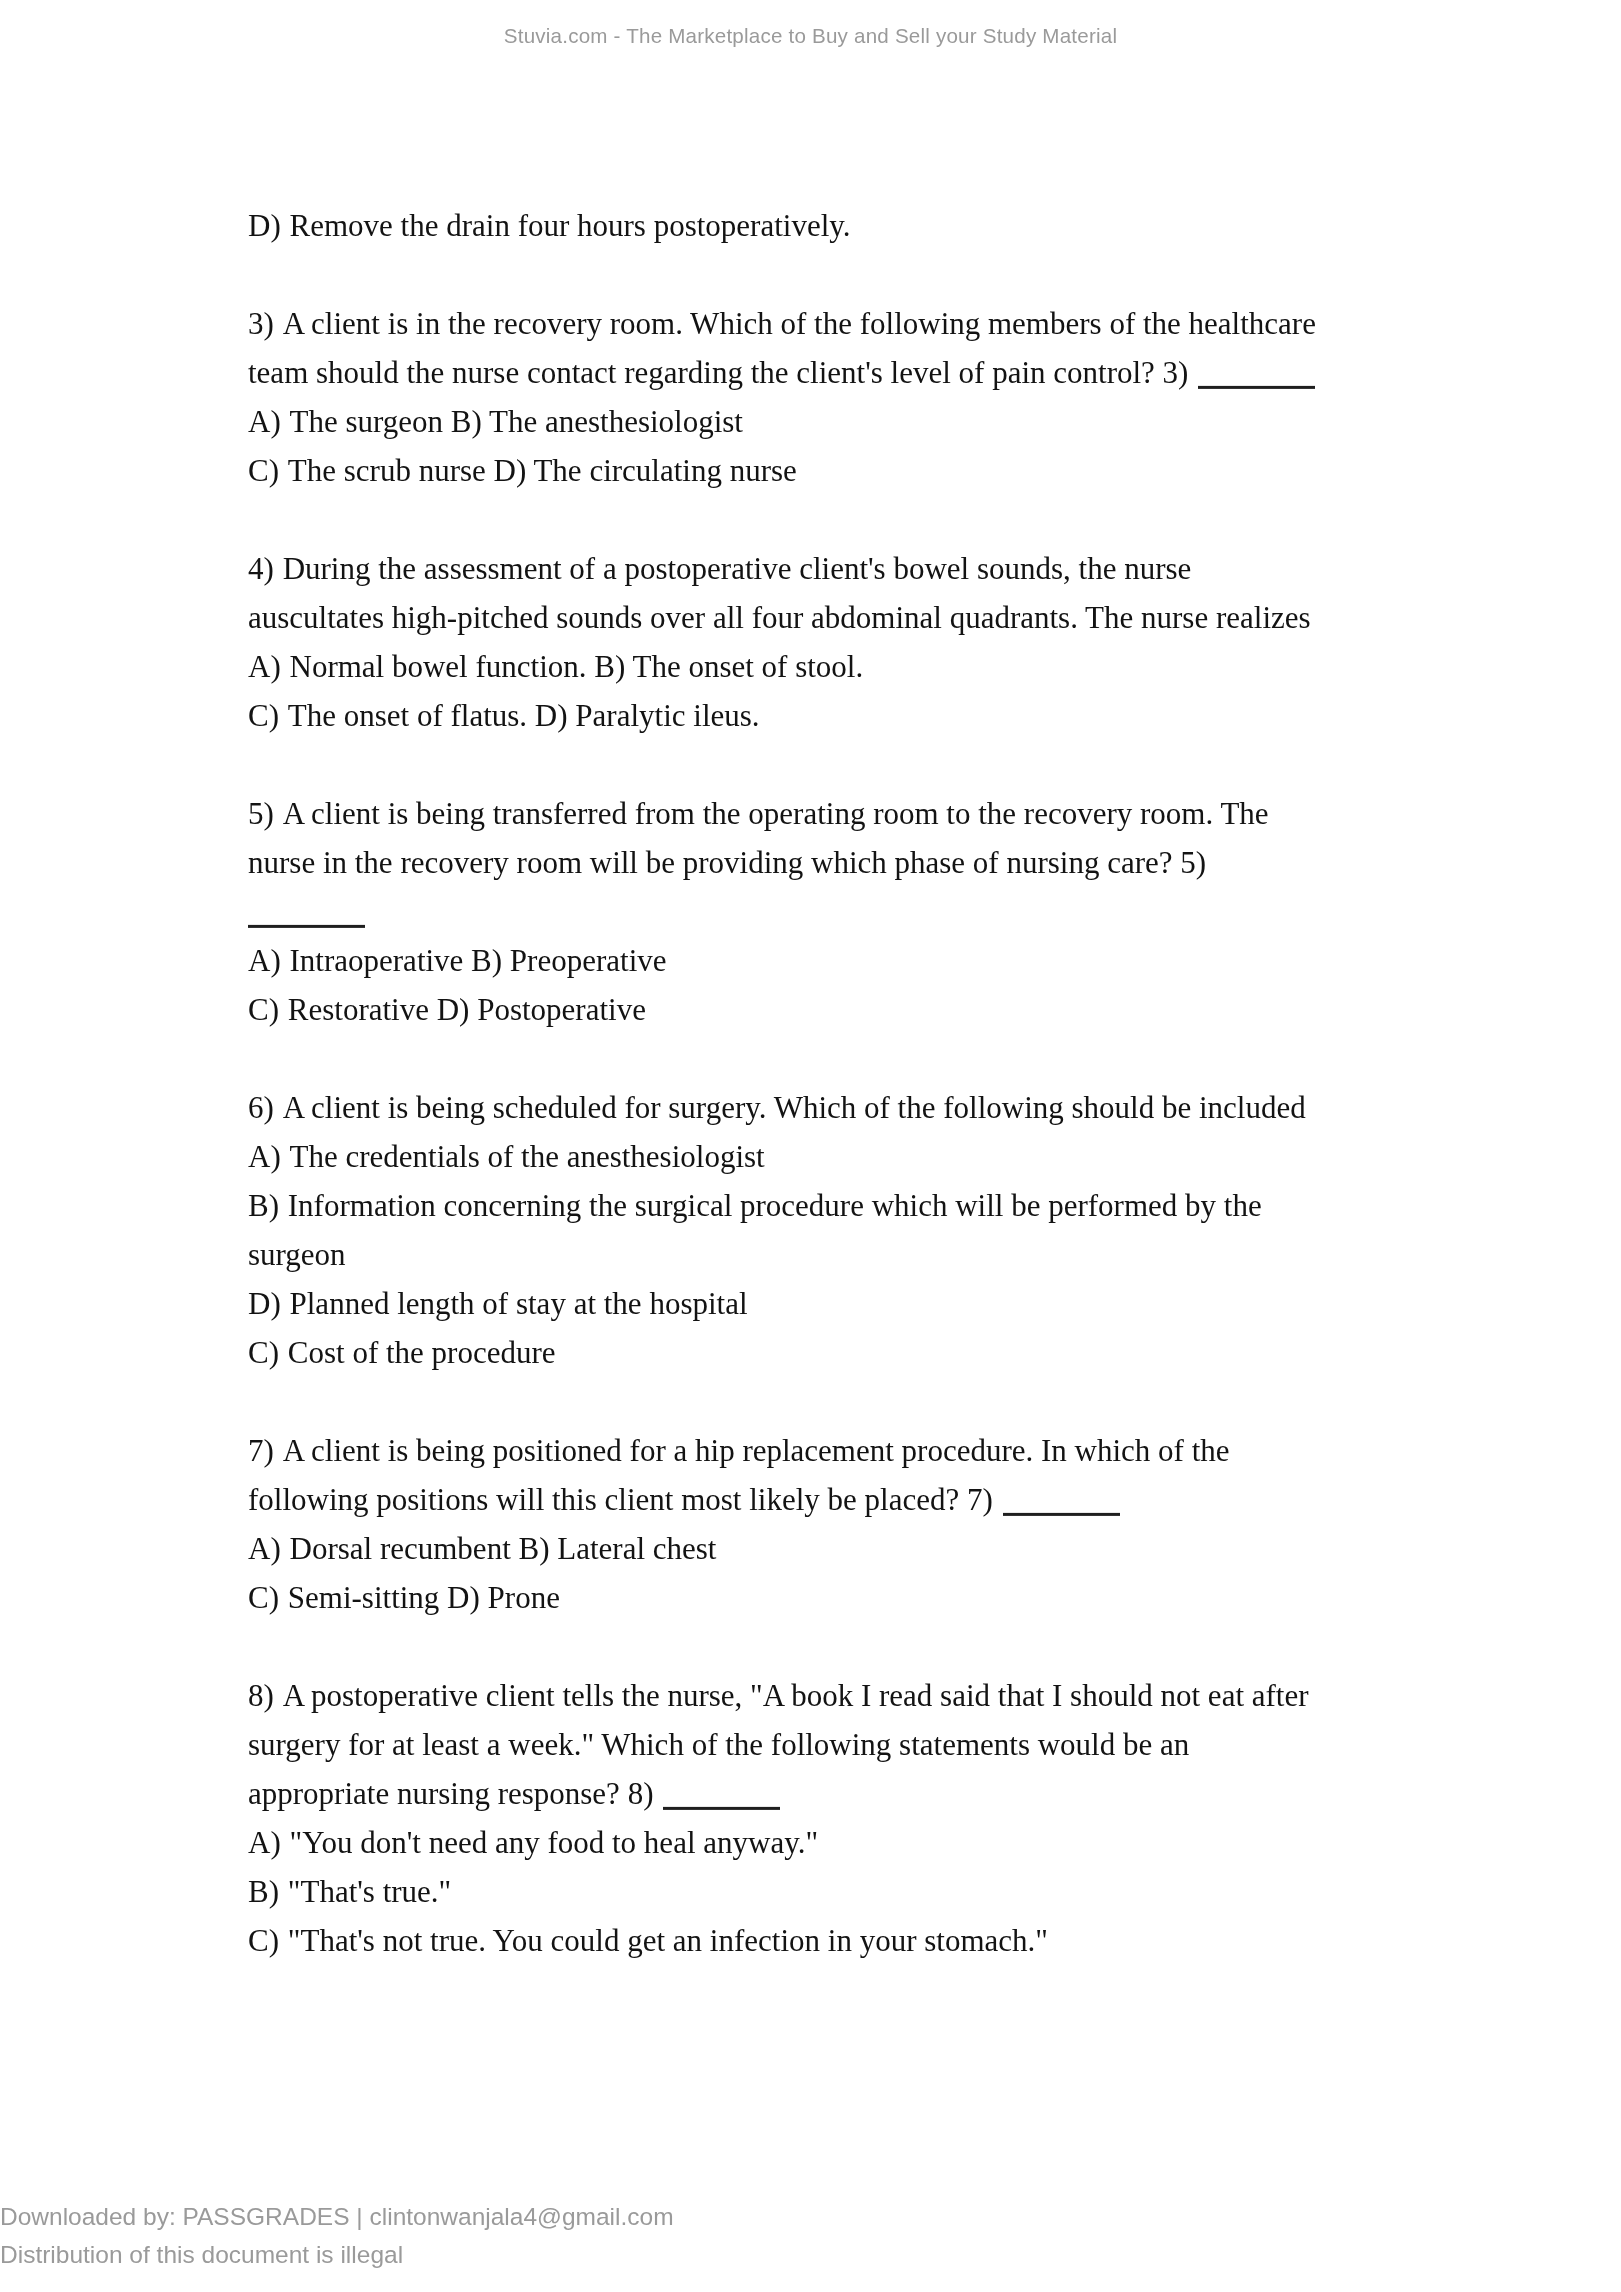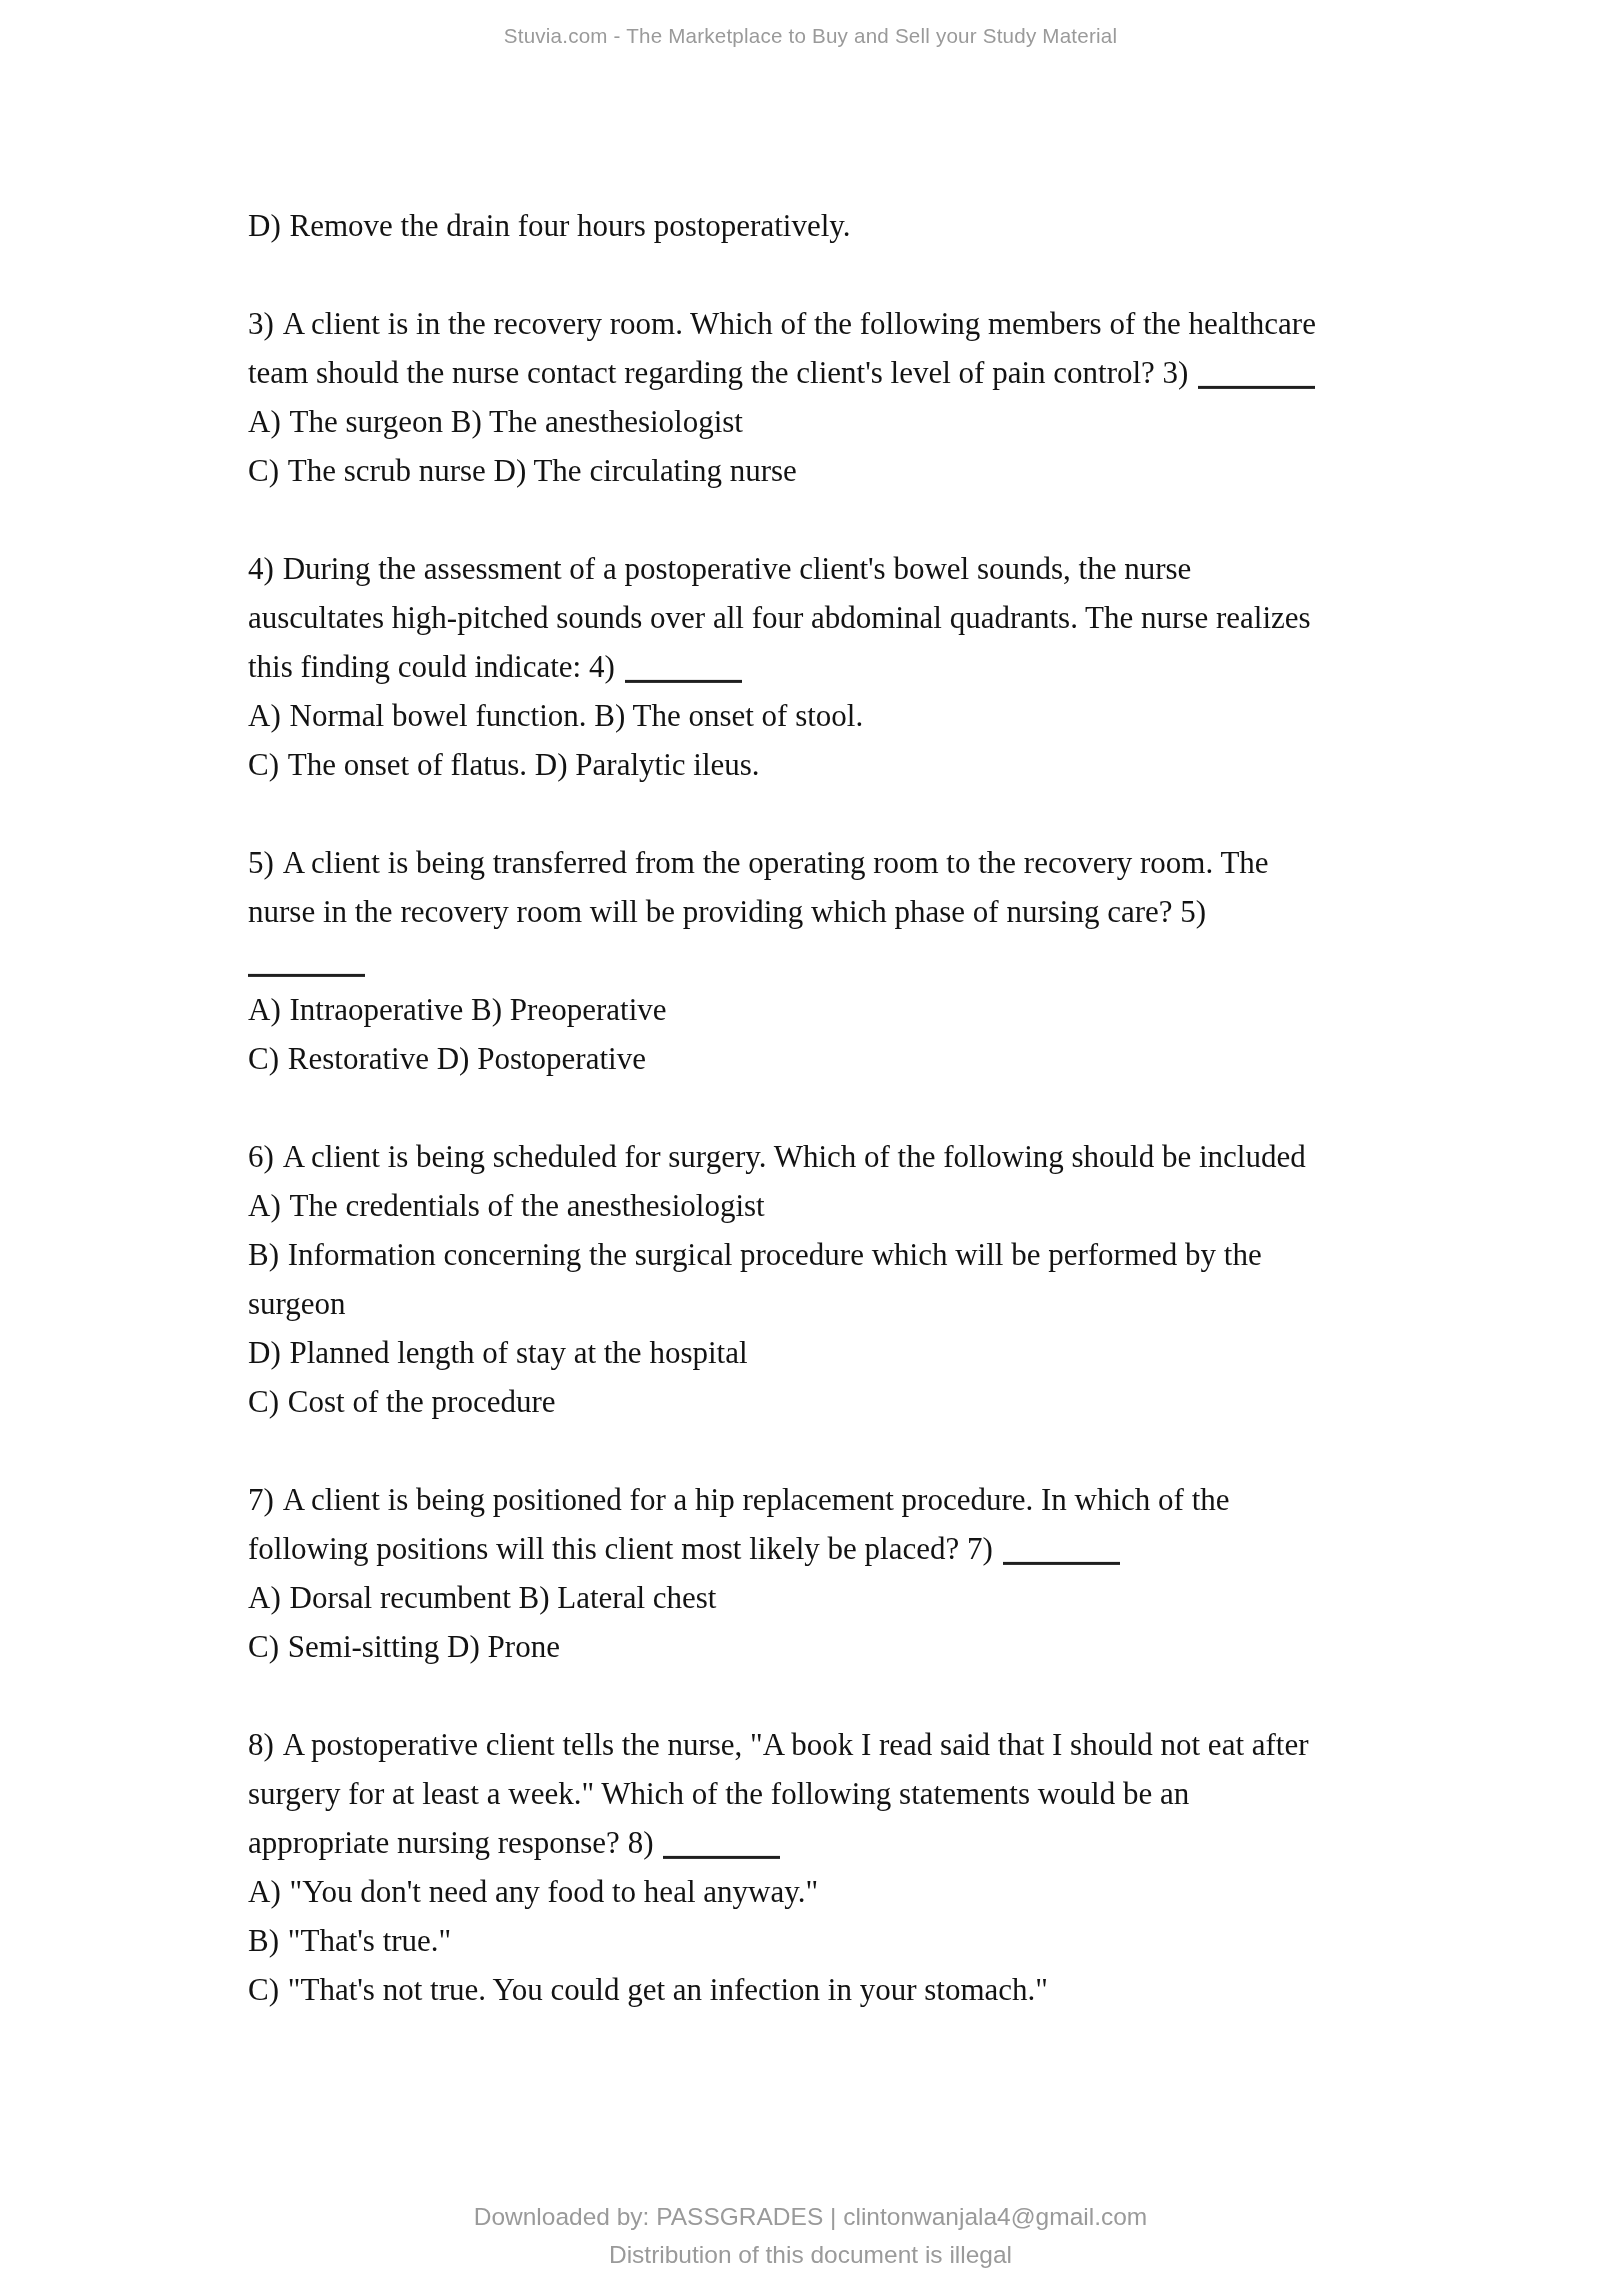--- a/index.html
+++ b/index.html
@@ -42,21 +42,20 @@
     border-bottom: 3.9px solid #1f1f1f;
     margin-left: 9.8px;
     transform: translateY(5.9px);
   }
   .line .blank:first-child { margin-left: 0; }
   .footer {
     position: absolute;
     left: 0;
     top: 2198px;
     width: 100%;
-    text-align: center;
     font-family: "Liberation Sans", sans-serif;
     font-size: 24.5px;
     line-height: 38px;
     color: #9a9a9a;
   }
 </style>
 </head>
 <body>
 
 <div class="page">
@@ -71,21 +70,20 @@
       </div>
       <div class="para">
         <div class="line"><span class="marker">3)</span><span>A client is in the recovery room. Which of the following members of the healthcare</span></div>
         <div class="line"><span>team should the nurse contact regarding the client's level of pain control? 3)</span><span class="blank"></span></div>
         <div class="line"><span class="marker">A)</span><span>The surgeon B) The anesthesiologist</span></div>
         <div class="line"><span class="marker">C)</span><span>The scrub nurse D) The circulating nurse</span></div>
       </div>
       <div class="para">
         <div class="line"><span class="marker">4)</span><span>During the assessment of a postoperative client's bowel sounds, the nurse</span></div>
         <div class="line"><span>auscultates high-pitched sounds over all four abdominal quadrants. The nurse realizes</span></div>
-        <div class="line"><span>this finding could indicate: 4)</span><span class="blank"></span></div>
         <div class="line"><span class="marker">A)</span><span>Normal bowel function. B) The onset of stool.</span></div>
         <div class="line"><span class="marker">C)</span><span>The onset of flatus. D) Paralytic ileus.</span></div>
       </div>
       <div class="para">
         <div class="line"><span class="marker">5)</span><span>A client is being transferred from the operating room to the recovery room. The</span></div>
         <div class="line"><span>nurse in the recovery room will be providing which phase of nursing care? 5)</span></div>
         <div class="line"><span class="blank"></span></div>
         <div class="line"><span class="marker">A)</span><span>Intraoperative B) Preoperative</span></div>
         <div class="line"><span class="marker">C)</span><span>Restorative D) Postoperative</span></div>
       </div>

